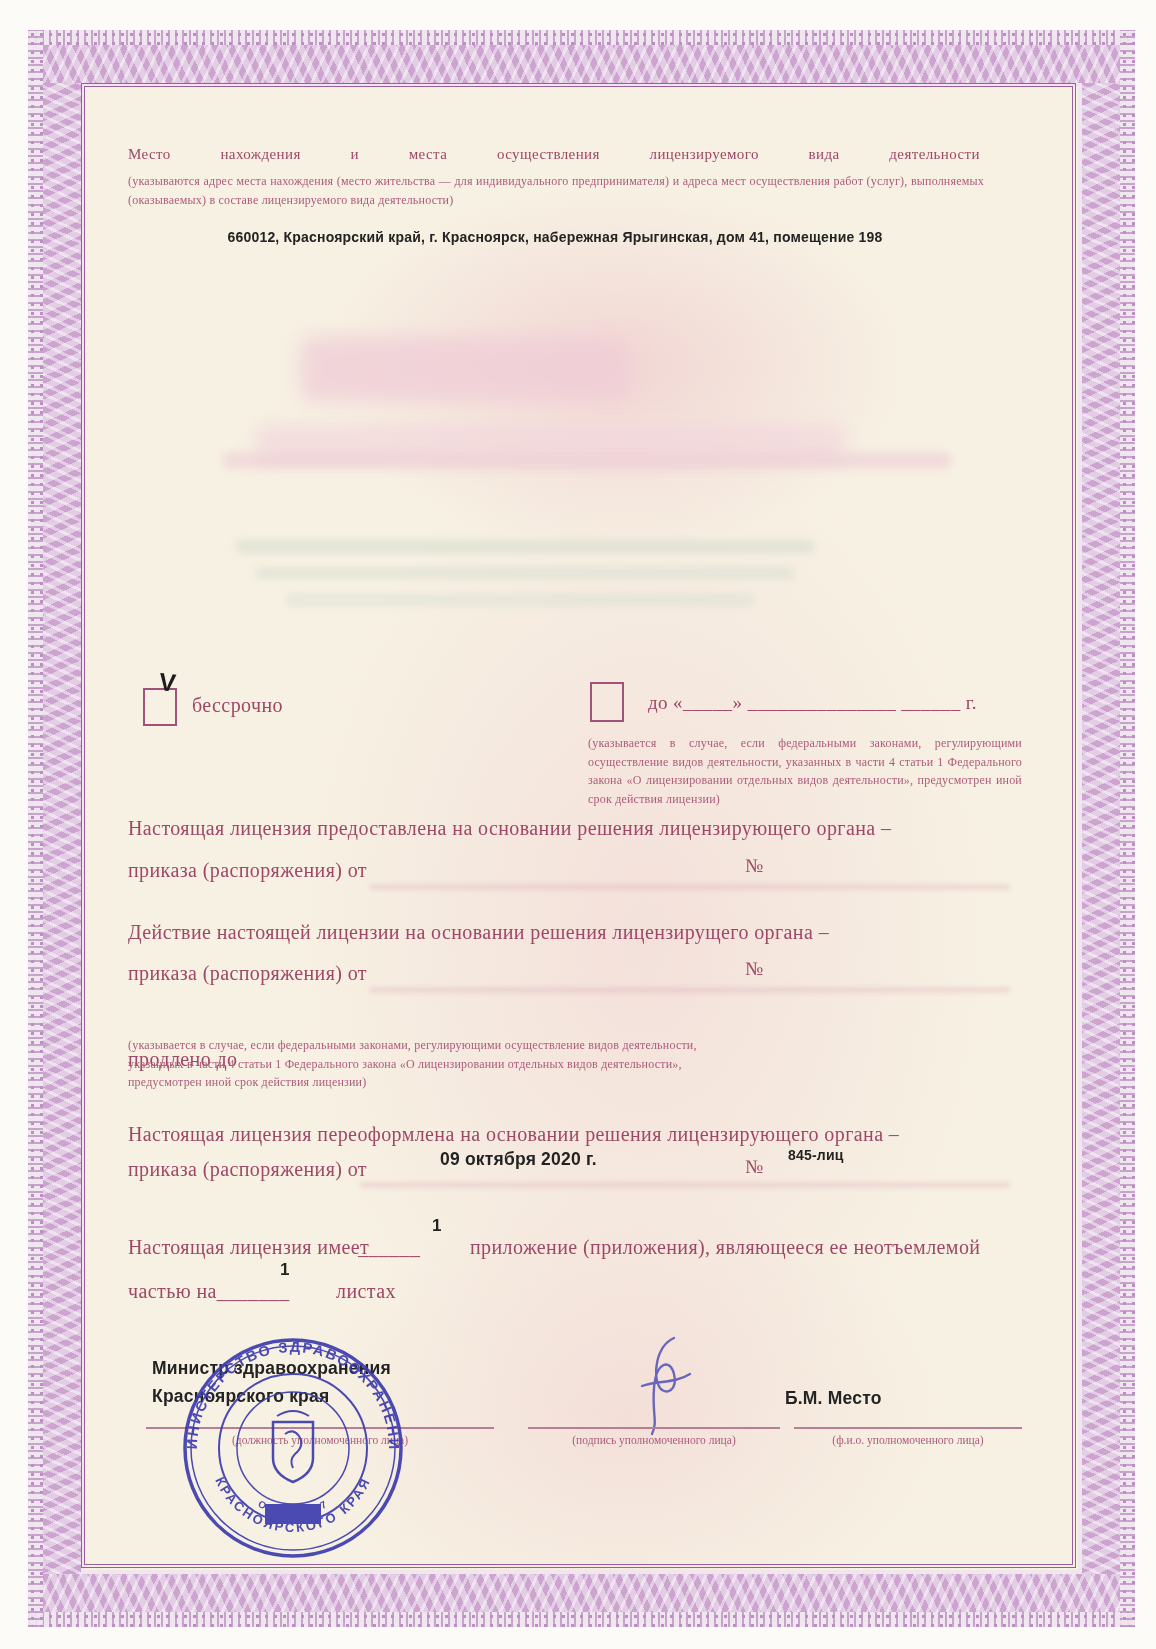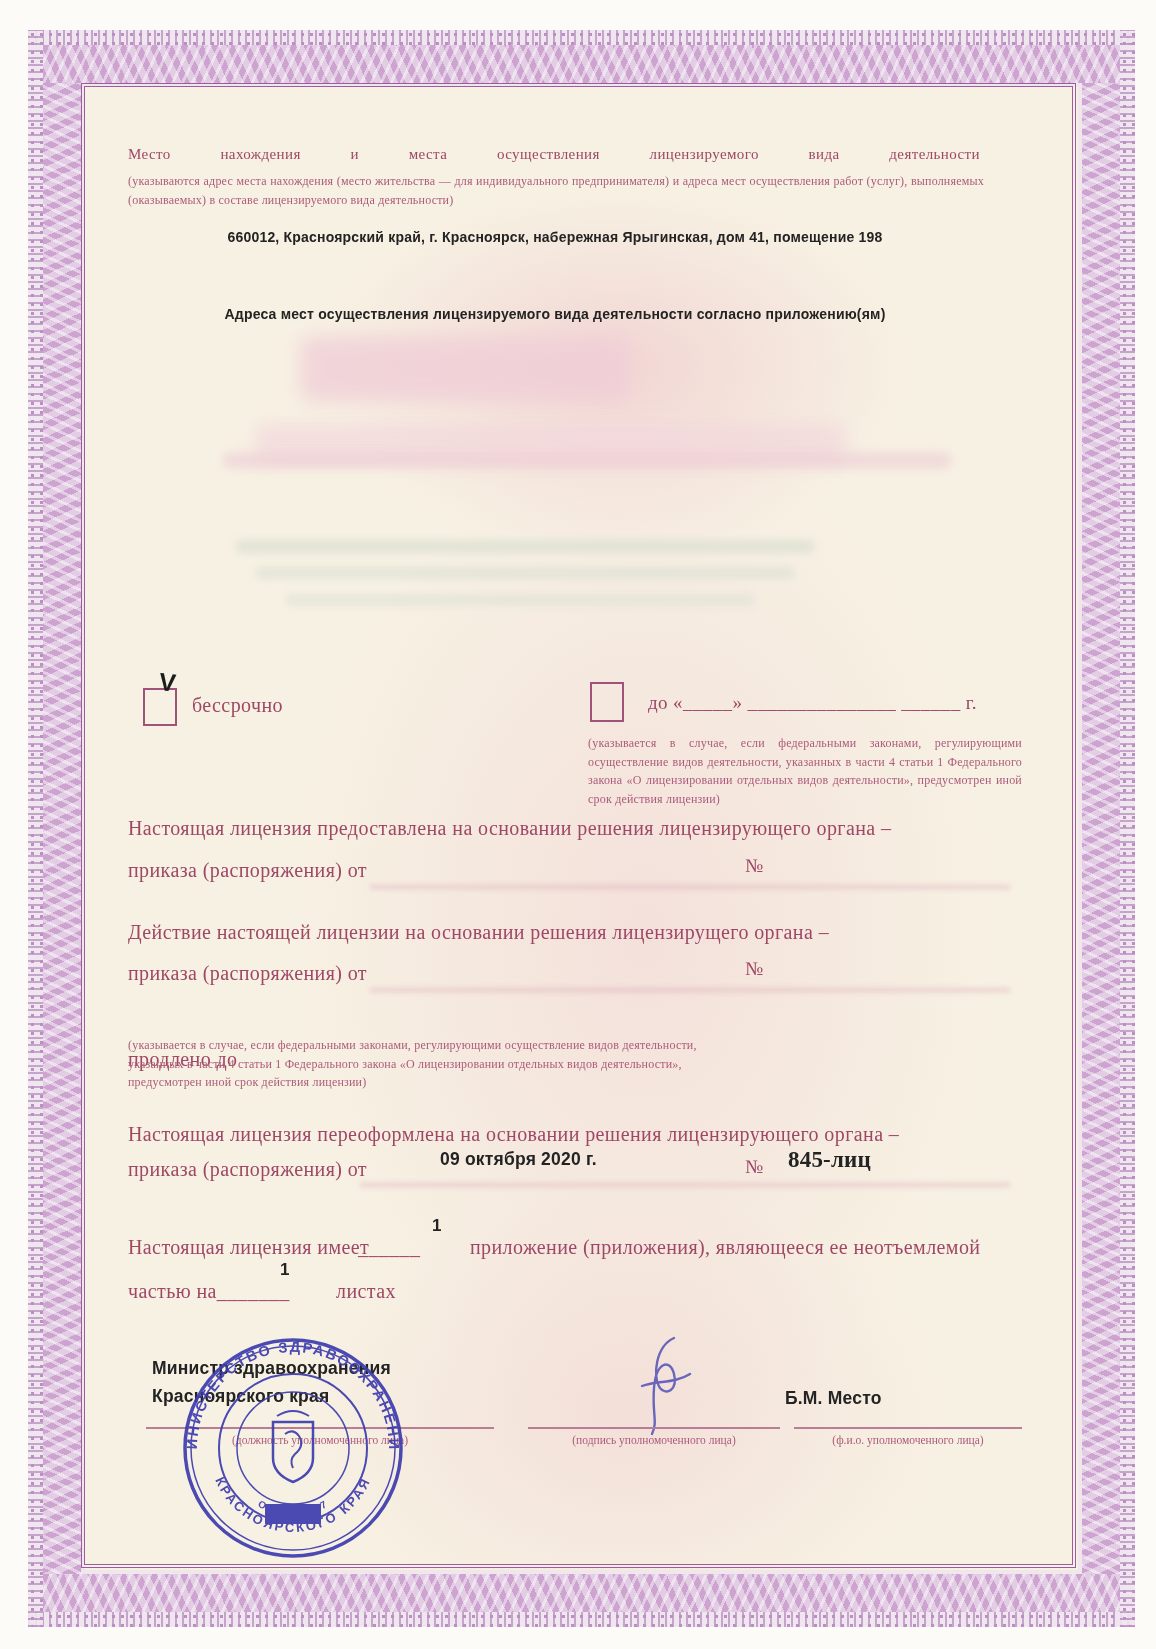--- a/index.html
+++ b/index.html
@@ -87,21 +87,20 @@
   <div class="ghost g5"></div>
   <div class="ghost g6"></div>
   <div class="fillband" style="left:370px; top:884px; width:640px;"></div>
   <div class="fillband" style="left:370px; top:987px; width:640px;"></div>
   <div class="fillband" style="left:360px; top:1182px; width:650px;"></div>
 
   <div class="abs t-main justify-one" style="left:128px; top:146px; width:852px; font-size:15px;">Место нахождения и места осуществления лицензируемого вида деятельности</div>
   <div class="abs t-note" style="left:128px; top:172px; width:856px;">(указываются адрес места нахождения (место жительства — для индивидуального предпринимателя) и адреса мест осуществления работ (услуг), выполняемых (оказываемых)  в составе лицензируемого вида деятельности)</div>
 
   <div class="abs t-bold center" style="left:145px; top:227px; width:820px; line-height:1.5;">660012, Красноярский край, г. Красноярск, набережная Ярыгинская, дом 41, помещение 198</div>
-  <div class="abs t-bold center" style="left:170px; top:304px; width:770px; line-height:1.5;">Адреса мест осуществления лицензируемого вида деятельности согласно приложению(ям)</div>
 
 
   <div class="checkbox" style="left:143px; top:688px; width:34px; height:38px;"></div>
   <div class="checkmark" style="left:159px; top:668px;">V</div>
   <div class="abs t-main" style="left:192px; top:694px;">бессрочно</div>
 
   <div class="checkbox" style="left:590px; top:682px; width:34px; height:40px;"></div>
   <div class="abs t-main" style="left:648px; top:692px; font-size:19px;">до «_____» _______________ ______ г.</div>
   <div class="abs t-note" style="left:588px; top:734px; width:434px;">(указывается в случае, если федеральными законами, регулирующими осуществление видов деятельности, указанных в части 4 статьи 1 Федерального закона «О лицензировании отдельных видов деятельности», предусмотрен иной срок действия лицензии)</div>
 
@@ -112,21 +111,21 @@
   <div class="abs t-main" style="left:128px; top:921px; width:890px;">Действие настоящей лицензии на основании решения лицензирущего органа –</div>
   <div class="abs t-main" style="left:128px; top:962px;">приказа (распоряжения)  от</div>
   <div class="abs t-main" style="left:745px; top:958px; font-size:19px;">№</div>
   <div class="abs t-main" style="left:128px; top:1000px;margin-top:48px;">продлено до</div>
   <div class="abs t-note" style="left:128px; top:1036px; width:600px; text-align:left;">(указывается в случае, если федеральными законами, регулирующими осуществление видов деятельности, указанных в части 4 статьи 1 Федерального закона «О лицензировании отдельных видов деятельности», предусмотрен иной срок действия лицензии)</div>
 
   <div class="abs t-main" style="left:128px; top:1123px; width:900px;">Настоящая лицензия переоформлена на основании решения лицензирующего органа –</div>
   <div class="abs t-main" style="left:128px; top:1158px;">приказа (распоряжения)  от</div>
   <div class="abs t-bold" style="left:440px; top:1149px; font-size:17.5px;">09  октября 2020 г.</div>
   <div class="abs t-main" style="left:745px; top:1156px; font-size:19px;">№</div>
-  <div class="abs t-bold" style="left:788px; top:1147px; font-size:23px;font-family:Liberation Serif, serif;">845-лиц</div>
+  <div class="abs t-bold" style="left:788px; top:1147px; font-size:14px;">845-лиц</div>
 
   <div class="abs t-main" style="left:128px; top:1236px;">Настоящая лицензия имеет</div>
   <div class="abs t-main" style="left:358px; top:1236px;">______</div>
   <div class="abs t-bold" style="left:432px; top:1216px; font-size:17px;">1</div>
   <div class="abs t-main" style="left:470px; top:1236px;">приложение (приложения), являющееся ее неотъемлемой</div>
   <div class="abs t-main" style="left:128px; top:1280px;">частью на_______</div>
   <div class="abs t-bold" style="left:280px; top:1260px; font-size:17px;">1</div>
   <div class="abs t-main" style="left:336px; top:1280px;">листах</div>
 
   <div class="abs t-bold" style="left:152px; top:1358px; font-size:17.5px;">Министр здравоохранения</div>

